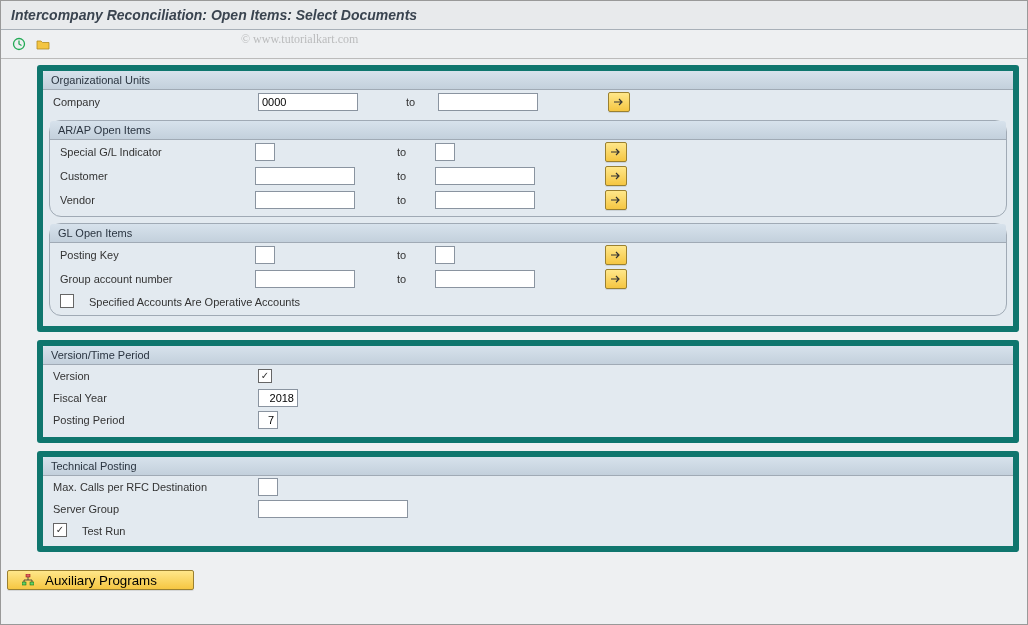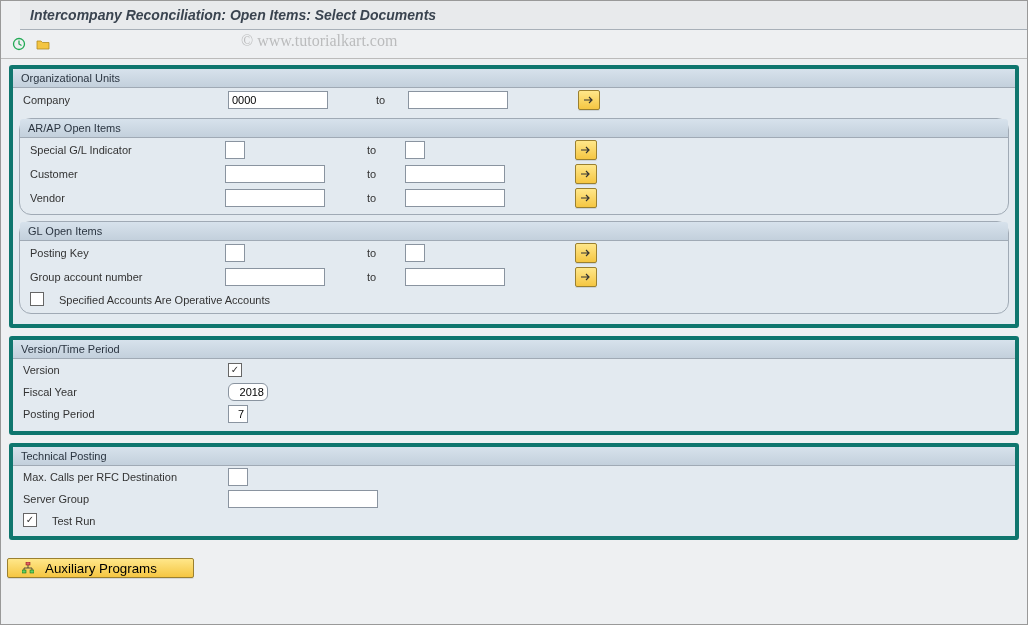--- a/index.html
+++ b/index.html
@@ -14,21 +14,20 @@
       border: 1px solid #999;
     }
     .title-bar {
       background: #e8eaec;
       padding: 6px 10px;
       border-bottom: 1px solid #a8b0b8;
       font-weight: bold;
       font-style: italic;
       font-size: 14px;
       color: #3a4450;
-      margin-left: 19px;
     }
     .toolbar {
       padding: 4px 8px;
       border-bottom: 1px solid #bbb;
       display: flex;
       gap: 4px;
       align-items: center;
       position: relative;
     }
     .tb-btn {
@@ -39,32 +38,33 @@
       display: flex;
       align-items: center;
       justify-content: center;
       cursor: pointer;
       border-radius: 2px;
     }
     .watermark {
       position: absolute;
       left: 240px;
       top: 2px;
-      font-size: 16px;
+      font-size: 12px;
       color: #888;
       opacity: 0.5;
       font-family: Georgia, serif;
     }
     .content { padding: 6px 8px; }
     .group {
-      border: 4px solid #0f766e;
+      border: 6px solid #0f766e;
       border-radius: 3px;
       background: #e3eaf0;
       margin-bottom: 8px;
       padding-bottom: 6px;
+      margin-left: 28px;
     }
     .group-header {
       background: linear-gradient(#d7e2ec, #c3d0dc);
       padding: 3px 8px;
       font-size: 11px;
       color: #2a3440;
       border-bottom: 1px solid #a0aab5;
       border-radius: 3px 3px 0 0;
     }
     .inner-group {
@@ -238,21 +238,21 @@
   </div>
 
   <div class="group">
     <div class="group-header">Version/Time Period</div>
     <div class="row">
       <span class="lbl-outer">Version</span>
       <span class="chk-inline">✓</span>
     </div>
     <div class="row">
       <span class="lbl-outer">Fiscal Year</span>
-      <input class="inp w40" style="text-align: right; border-radius: 6px;" value="2018">
+      <input class="inp w40" style="text-align: right;" value="2018">
     </div>
     <div class="row">
       <span class="lbl-outer">Posting Period</span>
       <input class="inp w20" style="text-align: right;" value="7">
     </div>
   </div>
 
   <div class="group">
     <div class="group-header">Technical Posting</div>
     <div class="row">

